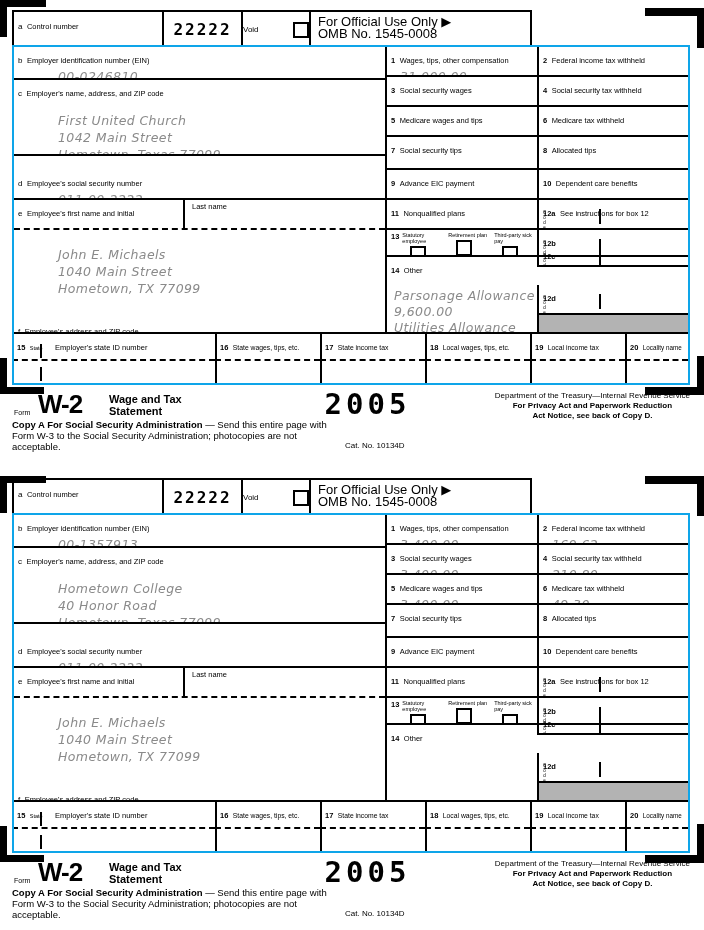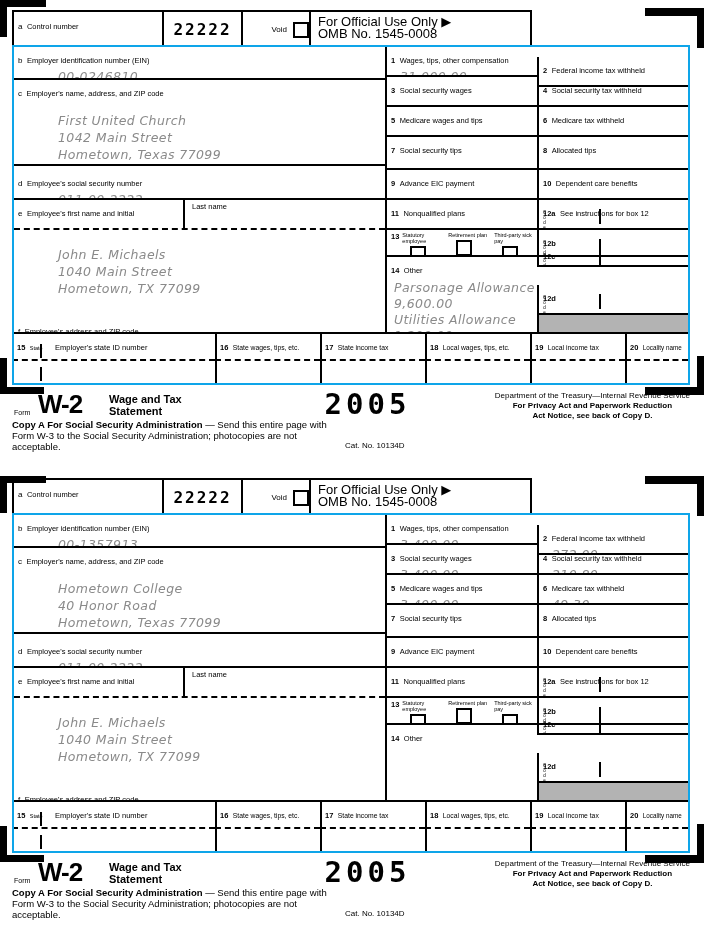--- a/index.html
+++ b/index.html
@@ -9,57 +9,57 @@
   .w2{position:absolute;left:12px;width:678px;height:452px}
   .lab{font-size:7.5px}
   .num{font-size:7.5px;font-weight:bold}
   .llet{font-size:8px}
   .hand{font-family:"DejaVu Sans",sans-serif;font-style:italic;color:#8a8a8a;
         font-size:12.5px;letter-spacing:.4px;white-space:nowrap}
   .rowA{position:absolute;left:0;top:0;width:516px;height:35px;border:2px solid #000;border-bottom:none;display:flex}
   .cA{width:144px;padding:3px 0 16px 4px}
   .cCode{width:77px;border-left:2px solid #000;display:flex;align-items:center;justify-content:center;
          font-family:"DejaVu Sans Mono",monospace;font-size:16px;font-weight:bold;letter-spacing:2px}
-  .cVoid{width:66px;border-left:2px solid #000;display:flex;align-items:center;justify-content:flex-end;gap:6px;font-size:8px}
+  .cVoid{width:66px;border-left:2px solid #000;display:flex;align-items:center;justify-content:space-between;gap:6px;font-size:8px}
   .chk{display:inline-block;width:12px;height:12px;border:2px solid #000}
   .cOmb{flex:1;border-left:2px solid #000;font-size:13px;line-height:12px;padding:4px 5px 0 7px}
   .bodyB{position:absolute;left:0;top:35px;width:678px;height:340px;border:2px solid #0ea5e9;box-sizing:border-box}
   .cell,.bx{position:absolute;box-sizing:border-box;overflow:hidden}
   .rB{left:0;top:0;width:371px;height:33px;border-bottom:2px solid #000;padding:2px 0 0 4px}
-  .rC{left:0;top:33px;width:371px;height:86px;border-bottom:2px solid #000;padding:2px 0 0 4px}
+  .rC{left:0;top:33px;width:371px;height:76px;border-bottom:2px solid #000;padding:2px 0 0 4px}
   .rD{left:0;top:123px;width:371px;height:30px;border-bottom:2px solid #000;padding:2px 0 0 4px}
   .rE{left:0;top:153px;width:371px;height:30px;border-bottom:2px dashed #000;display:flex}
   .fnC{width:169px;padding:2px 0 0 4px;box-sizing:border-box}
   .lnC{flex:1;border-left:2px solid #000;padding:2px 0 0 7px}
   .addrB{left:0;top:183px;width:371px;height:90px;padding:16px 0 0 44px}
   .rF{left:0;top:273px;width:371px;height:12px;padding:0 1px 0 4px}
   .ml{margin:2px 0 0 40px}
   .adr{line-height:17px}
   .empB{padding-top:12px;margin-left:40px;line-height:17px}
   .bx{border-left:2px solid #000;border-bottom:2px solid #000;padding:2px 0 0 4px}
   .bv{margin:2px 0 0 9px}
-  .b1{left:371px;top:0;width:152px;height:30px}  .b2{left:523px;top:10px;width:151px;height:30px}
+  .b1{left:371px;top:0;width:152px;height:30px}  .b2{left:523px;top:0;width:151px;height:30px}
   .b3{left:371px;top:30px;width:152px;height:30px}.b4{left:523px;top:30px;width:151px;height:30px}
   .b5{left:371px;top:60px;width:152px;height:30px}.b6{left:523px;top:60px;width:151px;height:30px}
   .b7{left:371px;top:90px;width:152px;height:33px}.b8{left:523px;top:90px;width:151px;height:33px}
   .b9{left:371px;top:123px;width:152px;height:30px}.b10{left:523px;top:123px;width:151px;height:30px}
   .b11{left:371px;top:153px;width:152px;height:30px}.b12a{left:523px;top:153px;width:151px;height:30px}
   .b13{left:371px;top:183px;width:152px;height:27px;display:flex;gap:3px;padding-top:2px}
   .b12b{left:523px;top:183px;width:151px;height:27px}
   .b14{left:371px;top:210px;width:152px;height:75px;border-bottom:none}
   .b12c{left:523px;top:196px;width:151px;height:24px}
   .b12d{left:523px;top:238px;width:151px;height:30px}
   .grayB{left:523px;top:268px;width:151px;height:17px;background:#b3b3b3;border-left:2px solid #000}
   .codeV{position:absolute;left:3px;top:10px;writing-mode:vertical-rl;text-orientation:upright;
          font-size:4.5px;line-height:5px;color:#000}
   .vln{position:absolute;left:60px;top:9px;width:2px;height:15px;background:#000}
   .cbg{width:46px;font-size:5.5px;line-height:6px}
   .chk2{width:12px;height:12px;border:2px solid #000;margin:2px 0 0 8px}
   .o14{line-height:16px;margin-left:3px}
-  .m3{margin-top:3px}
+  .m3{margin-top:11px}
   .t15{position:absolute;left:0;top:285px;width:674px;height:51px;display:flex;border-top:2px solid #000;box-sizing:border-box}
   .tc{position:relative;border-left:2px solid #000;padding:2px 0 0 3px;overflow:hidden;box-sizing:border-box}
   .tc:first-child{border-left:none}
   .w15{width:201px}.w16{width:105px}.w17{width:105px}.w18{width:105px}.w19{width:95px}.w20{width:63px}
   .dashl{position:absolute;left:-2px;right:0;top:25px;border-top:2px dashed #000}
   .tickv{position:absolute;left:26px;width:2px;background:#000}
   .tick1{top:10px;height:14px}.tick2{top:33px;height:14px}
   .stSmall{font-size:5.5px}
   .lab16{font-size:6.8px}.lab20{font-size:6.3px}
   .ml8{margin-left:8px}
@@ -333,21 +333,21 @@
     </div>
 
     <div class="bx b1">
       <div><span class="num">1</span>
         <span class="lab">Wages, tips, other compensation</span></div>
       <div class="hand bv">3,400.00</div>
     </div>
     <div class="bx b2">
       <div><span class="num">2</span>
         <span class="lab">Federal income tax withheld</span></div>
-      <div class="hand bv">272.00</div>
+      <div class="hand bv">169.62</div>
     </div>
     <div class="bx b3">
       <div><span class="num">3</span>
         <span class="lab">Social security wages</span></div>
       <div class="hand bv">3,400.00</div>
     </div>
     <div class="bx b4">
       <div><span class="num">4</span>
         <span class="lab">Social security tax withheld</span></div>
       <div class="hand bv">210.80</div>

